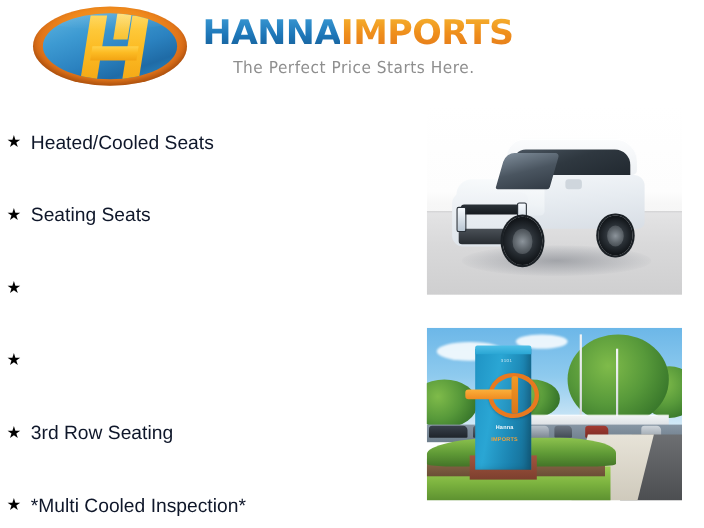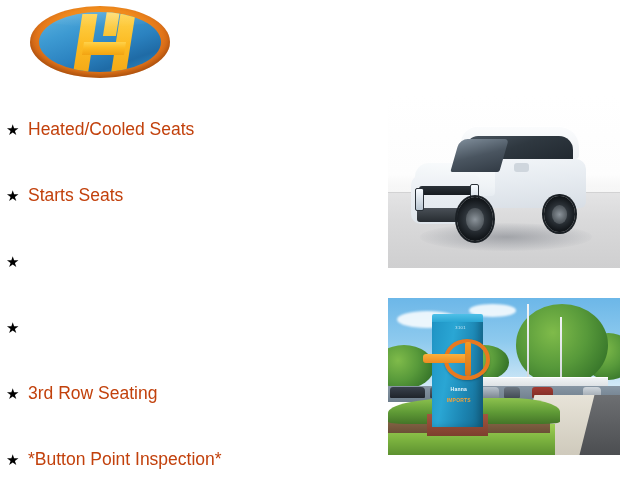--- a/index.html
+++ b/index.html
@@ -126,21 +126,21 @@
     flex: 0 0 auto;
     width: 22px;
     font-size: 15px;
     color: #000;
     line-height: 1;
     text-align: left;
   }
   .feature-label {
     font-family: "Liberation Sans", sans-serif;
     font-size: 17.5px;
-    color: #c2410c;
+    color: #0f172a;
     white-space: nowrap;
   }
 
   
   .photo {
     position: absolute;
     overflow: hidden;
     background: #ffffff;
   }
   #vehicle-photo {
@@ -431,52 +431,58 @@
     <div id="logo-emblem">
       <div class="emblem-ring"></div>
       <div class="emblem-face">
         <div class="h-stroke h-left"></div>
         <div class="h-stroke h-tail"></div>
         <div class="h-stroke h-right"></div>
         <div class="h-stroke h-bar"></div>
       </div>
     </div>
 
+    <div id="logo-text-block">
+      <div id="wordmark">
+        <span class="hanna">HANNA</span><span class="imports">IMPORTS</span>
+      </div>
+      <div id="tagline">The Perfect Price Starts Here.</div>
+    </div>
 
   </div>
 </div>
 
 <div id="feature-list">
 
   <div class="feature-row">
     <span class="bullet-star">★</span>
     <span class="feature-label">Heated/Cooled Seats</span>
   </div>
 
   <div class="feature-row">
     <span class="bullet-star">★</span>
-    <span class="feature-label">Starts Seats</span>
+    <span class="feature-label">Seating Seats</span>
   </div>
 
   <div class="feature-row">
     <span class="bullet-star">★</span>
   </div>
 
   <div class="feature-row">
     <span class="bullet-star">★</span>
   </div>
 
   <div class="feature-row">
     <span class="bullet-star">★</span>
     <span class="feature-label">3rd Row Seating</span>
   </div>
 
   <div class="feature-row">
     <span class="bullet-star">★</span>
-    <span class="feature-label">*Button Point Inspection*</span>
+    <span class="feature-label">*Multi Cooled Inspection*</span>
   </div>
 
 </div>
 
 <div class="photo" id="vehicle-photo">
   <div class="veh-bg"></div>
   <div class="veh-floor"></div>
   <div class="veh-shadow"></div>
   <div class="car">
     <div class="car-roof"></div>

